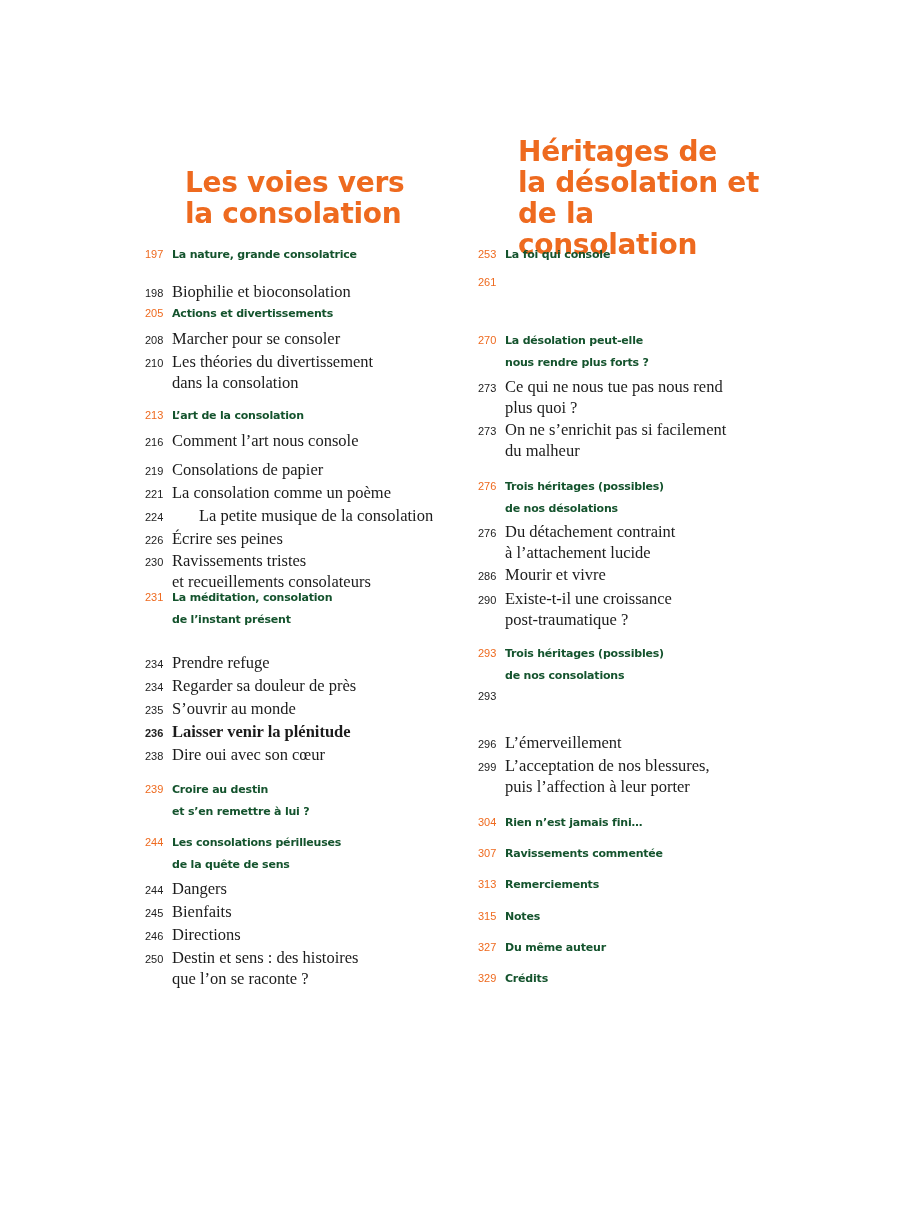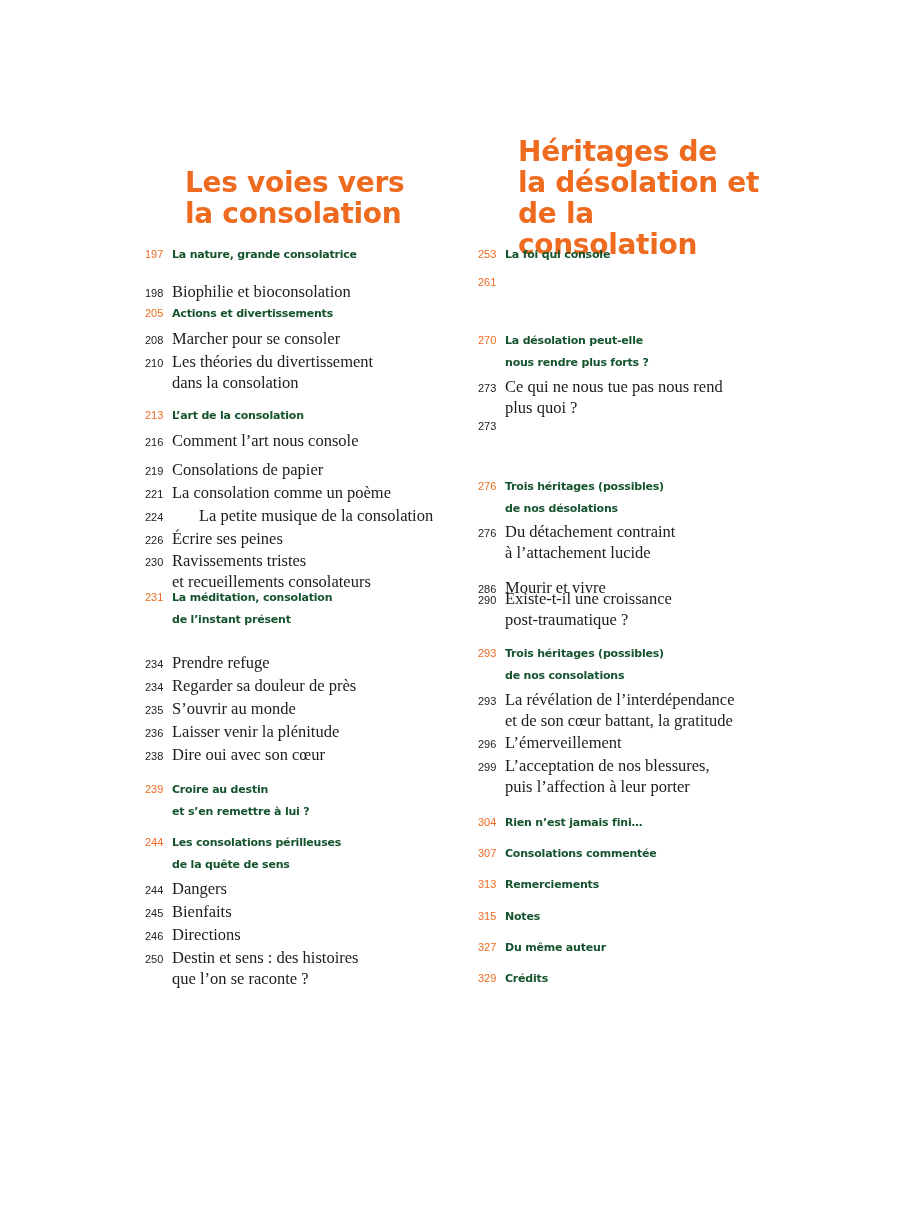--- a/index.html
+++ b/index.html
@@ -134,21 +134,21 @@
         <span class="label">Prendre refuge</span>
       </div>
       <div class="entry section" style="top: 676px;">
         <span class="num">234</span>
         <span class="label">Regarder sa douleur de près</span>
       </div>
       <div class="entry section" style="top: 699px;">
         <span class="num">235</span>
         <span class="label">S’ouvrir au monde</span>
       </div>
-      <div class="entry section" style="top: 722px;">
+      <div class="entry section" style="top: 722px; font-weight: bold;">
         <span class="num">236</span>
         <span class="label">Laisser venir la plénitude</span>
       </div>
       <div class="entry section" style="top: 745px;">
         <span class="num">238</span>
         <span class="label">Dire oui avec son cœur</span>
       </div>
       <div class="entry chapter" style="top: 779px;">
         <span class="num">239</span>
         <span class="label">Croire au destin
@@ -196,66 +196,66 @@
         <span class="label">La désolation peut-elle
 nous rendre plus forts ?</span>
       </div>
       <div class="entry section" style="top: 377px;">
         <span class="num">273</span>
         <span class="label">Ce qui ne nous tue pas nous rend
 plus quoi ?</span>
       </div>
       <div class="entry section" style="top: 420px;">
         <span class="num">273</span>
+        <span class="label">On ne s’enrichit pas si facilement
+du malheur</span>
       </div>
       <div class="entry chapter" style="top: 476px;">
         <span class="num">276</span>
         <span class="label">Trois héritages (possibles)
 de nos désolations</span>
       </div>
       <div class="entry section" style="top: 522px;">
         <span class="num">276</span>
         <span class="label">Du détachement contraint
 à l’attachement lucide</span>
       </div>
-      <div class="entry section" style="top: 578px; justify-content: space-between;">
+      <div class="entry section" style="top: 565px; justify-content: space-between;">
         <span class="num">286</span>
         <span class="label">Mourir et vivre</span>
       </div>
       <div class="entry section" style="top: 589px;">
         <span class="num">290</span>
         <span class="label">Existe-t-il une croissance
 post-traumatique ?</span>
       </div>
       <div class="entry chapter" style="top: 643px;">
         <span class="num">293</span>
         <span class="label">Trois héritages (possibles)
 de nos consolations</span>
       </div>
       <div class="entry section" style="top: 690px;">
         <span class="num">293</span>
-        <span class="label">La révélation de l’interdépendance
-et de son cœur battant, la gratitude</span>
       </div>
       <div class="entry section" style="top: 733px;">
         <span class="num">296</span>
         <span class="label">L’émerveillement</span>
       </div>
       <div class="entry section" style="top: 756px;">
         <span class="num">299</span>
         <span class="label">L’acceptation de nos blessures,
 puis l’affection à leur porter</span>
       </div>
       <div class="entry chapter" style="top: 812px;">
         <span class="num">304</span>
         <span class="label">Rien n’est jamais fini…</span>
       </div>
       <div class="entry chapter" style="top: 843px;">
         <span class="num">307</span>
-        <span class="label">Consolations commentée</span>
+        <span class="label">Ravissements commentée</span>
       </div>
       <div class="entry chapter" style="top: 874px;">
         <span class="num">313</span>
         <span class="label">Remerciements</span>
       </div>
       <div class="entry chapter" style="top: 906px;">
         <span class="num">315</span>
         <span class="label">Notes</span>
       </div>
       <div class="entry chapter" style="top: 937px;">

